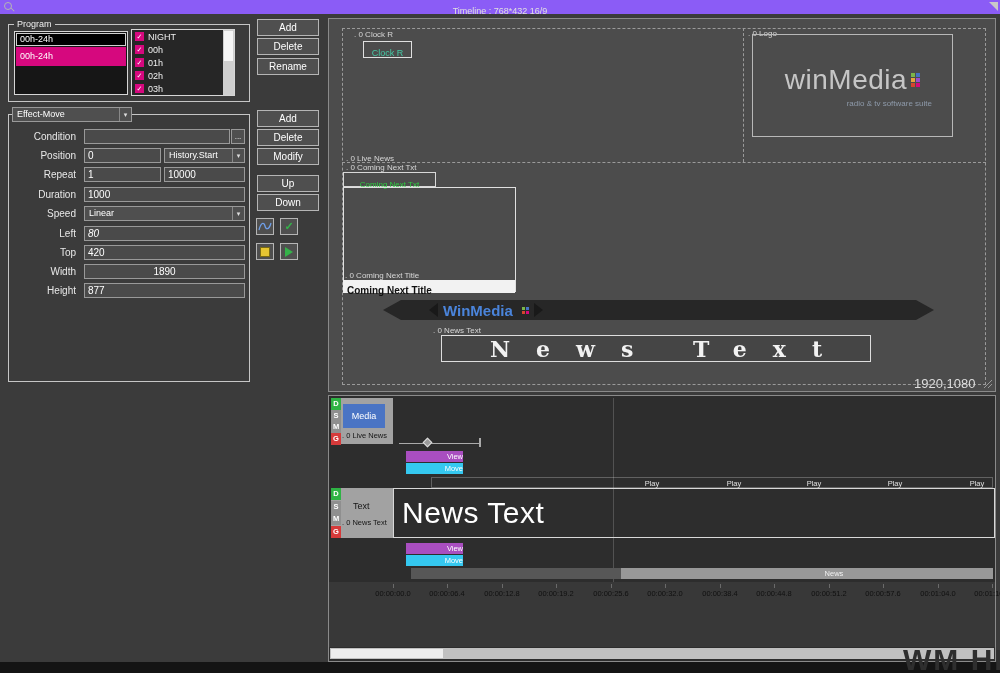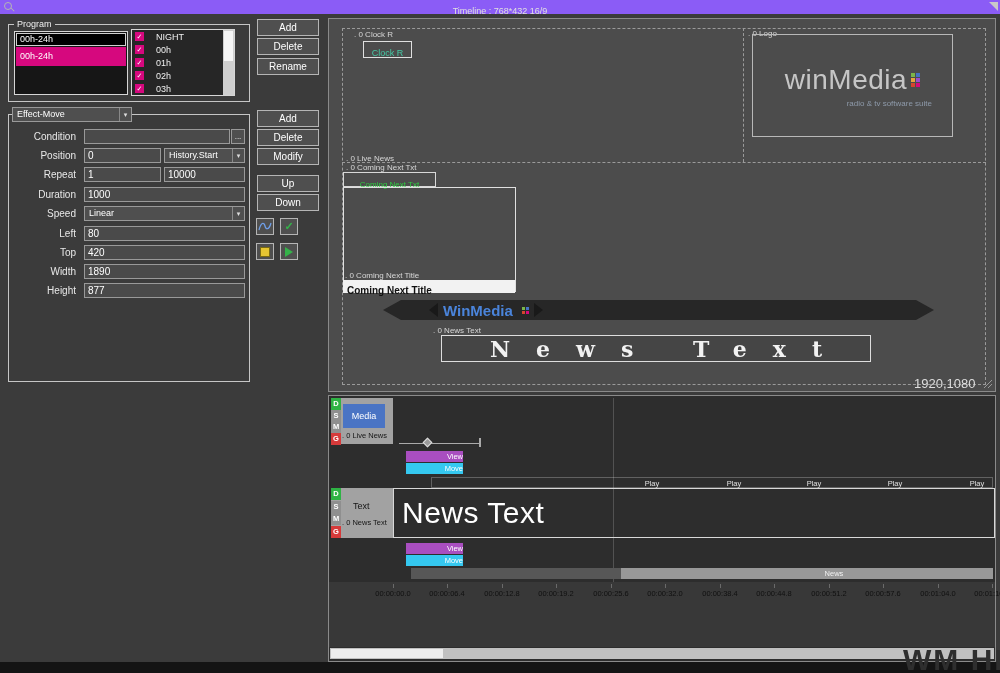--- a/index.html
+++ b/index.html
@@ -19,21 +19,21 @@
   .group-label{position:absolute;font-size:9px;color:#eee;background:#3b3b3b;padding:0 3px;z-index:2}
   .btn{position:absolute;width:62px;height:17px;background:#4f4f4f;border:1px solid #b5b5b5;color:#fff;font-size:10px;line-height:14px;text-align:center;font-family:inherit}
   .iconbtn{position:absolute;width:18px;height:17px;background:#4f4f4f;border:1px solid #b5b5b5;padding:0;display:flex;align-items:center;justify-content:center;font-family:inherit}
   .checkmark{color:#35b24a;font-size:11px;font-weight:bold;line-height:1}
   .yellowsq{width:10px;height:10px;background:#e6c531;border:1px solid #7a6a12}
   .playtri{width:0;height:0;border-left:8px solid #35b24a;border-top:5px solid transparent;border-bottom:5px solid transparent}
 
   .list{position:absolute;border:1px solid #d6d6d6;background:#161616;overflow:hidden}
   .pl-item-0{height:13px;font-size:9px;color:#fff;line-height:11px;padding-left:3px;background:#000;border:1px solid #cfcfcf;margin:1px}
   .pl-item-1{height:19px;font-size:9px;color:#fff;line-height:19px;padding-left:4px;background:#d6087e;margin:0 1px}
-  .hour-item{height:13px;display:flex;align-items:center;gap:12px;padding-left:3px}
+  .hour-item{height:13px;display:flex;align-items:center;gap:4px;padding-left:3px}
   .cb{width:9px;height:9px;background:#d6087e;display:inline-flex;align-items:center;justify-content:center;color:#fff;font-size:7px;line-height:1;flex:0 0 auto}
   .hour-label{font-size:9px;color:#f0f0f0}
   .vscroll{position:absolute;right:0;top:0;width:11px;height:100%;background:#cfcfcf}
   .vthumb{position:absolute;left:1px;top:1px;width:9px;height:30px;background:#f5f5f5}
 
   .plabel{position:absolute;width:68px;text-align:right;font-size:10px;color:#e8e8e8;line-height:15px}
   .pfield{position:absolute;height:15px;background:#4a4a4a;border:1px solid #999;color:#fff;font-size:10px;padding:0 3px;font-family:inherit}
   .more-btn{position:absolute;width:14px;height:15px;background:#4f4f4f;border:1px solid #999;color:#fff;font-size:8px;line-height:9px;text-align:center;padding:0;font-family:inherit}
   .combo{position:absolute;height:15px;background:#4f4f4f;border:1px solid #999;color:#fff;font-size:9px;line-height:13px;padding-left:4px;white-space:nowrap}
   .combo .arr{position:absolute;right:0;top:0;width:12px;height:13px;border-left:1px solid #888;text-align:center;font-size:7px;line-height:13px;color:#ddd}
@@ -175,27 +175,27 @@
   <span class="plabel" style="left:8px;top:187px">Duration</span>
   <input class="pfield" style="left: 84px; top: 187px; width: 161px;" readonly="" value="1000">
 
   <span class="plabel" style="left:8px;top:206px">Speed</span>
   <div class="combo" style="left:84px;top:206px;width:161px">
     <span>Linear</span>
     <span class="arr">▾</span>
   </div>
 
   <span class="plabel" style="left:8px;top:226px">Left</span>
-  <input class="pfield" style="left: 84px; top: 226px; width: 161px;" readonly="" value="80">
+  <input class="pfield" style="left: 84px; top: 226px; width: 161px; font-style: italic;" readonly="" value="80">
 
   <span class="plabel" style="left:8px;top:245px">Top</span>
   <input class="pfield" style="left: 84px; top: 245px; width: 161px;" readonly="" value="420">
 
   <span class="plabel" style="left:8px;top:264px">Width</span>
-  <input class="pfield" style="left: 84px; top: 264px; width: 161px;" readonly="" value="1890">
+  <input class="pfield" style="left: 84px; top: 264px; width: 161px; text-align: center;" readonly="" value="1890">
 
   <span class="plabel" style="left:8px;top:283px">Height</span>
   <input class="pfield" style="left: 84px; top: 283px; width: 161px;" readonly="" value="877">
 
   <button class="btn" style="left:257px;top:110px">Add</button>
   <button class="btn" style="left:257px;top:129px">Delete</button>
   <button class="btn" style="left:257px;top:148px">Modify</button>
   <button class="btn" style="left:257px;top:175px">Up</button>
   <button class="btn" style="left:257px;top:194px">Down</button>
 

